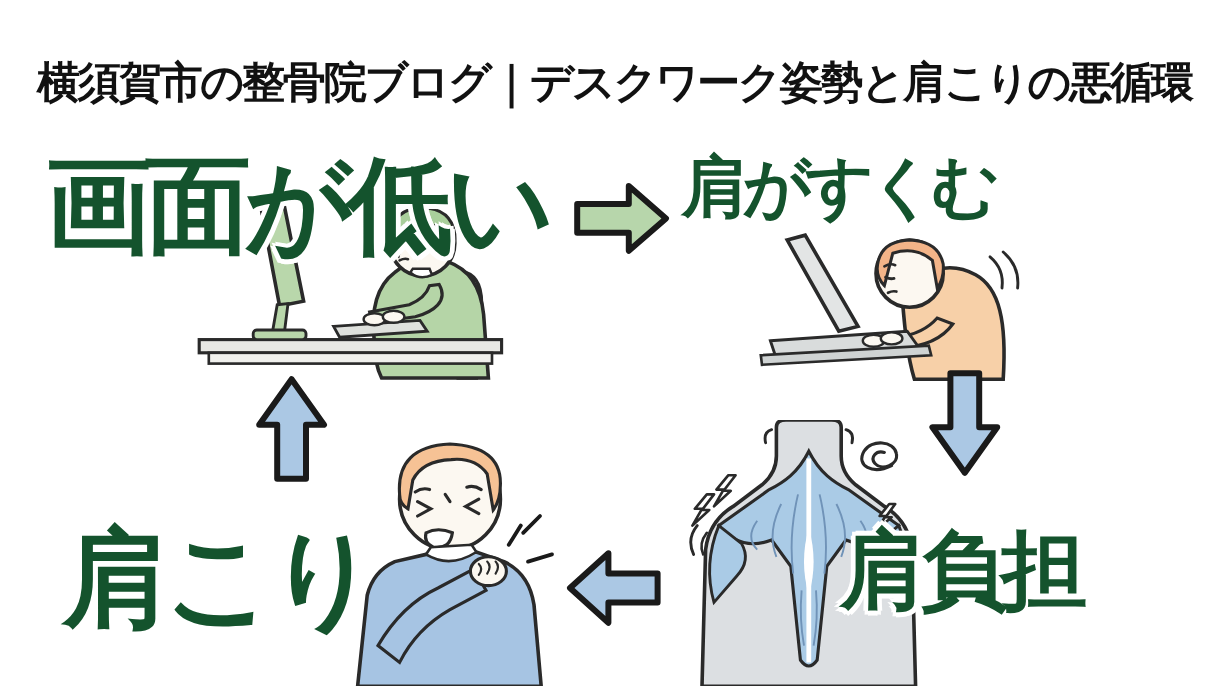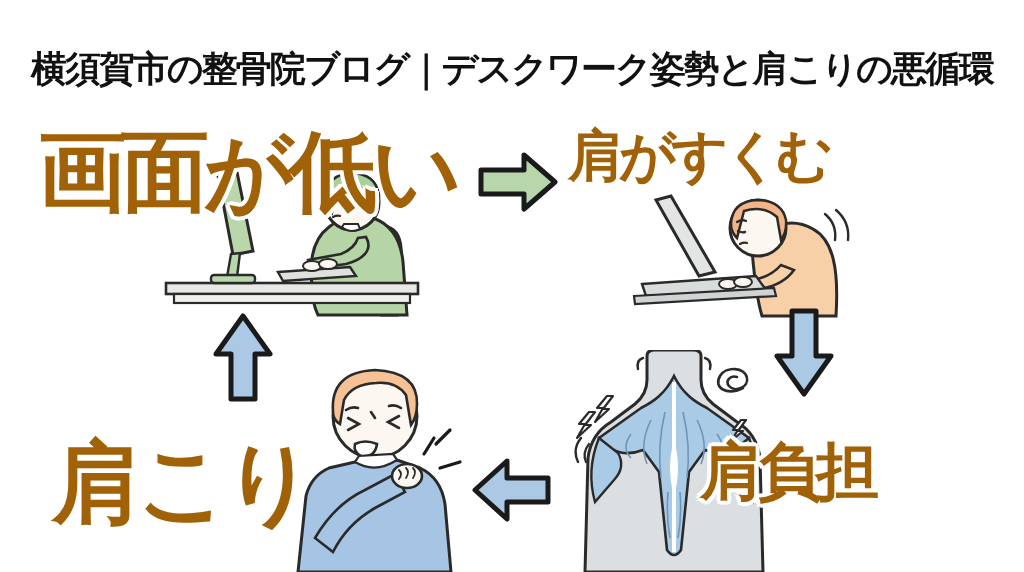--- a/index.html
+++ b/index.html
@@ -21,33 +21,33 @@
     font-weight:bold;
     letter-spacing:-2px;
     color:#111;
     white-space:nowrap;
     z-index:3;
     margin-top:11px;
   }
   .big-label{
     position:absolute;
     font-weight:bold;
-    color:#a16207;
+    color:#14532d;
     line-height:1;
     white-space:nowrap;
     letter-spacing:-5px;
     z-index:3;
     text-shadow:
       0 -4px 0 #fff, 0 4px 0 #fff, -4px 0 0 #fff, 4px 0 0 #fff,
       -3px -3px 0 #fff, 3px -3px 0 #fff, -3px 3px 0 #fff, 3px 3px 0 #fff;
   }
   .label-screen-low   {left:38px; top:128px; font-size:88px;}
   .label-hunch        {left:568px;top:128px; font-size:56px;}
   .label-stiff        {left:52px; top:438px; font-size:90px;}
-  .label-strain       {left:700px;top:440px; font-size:63px;}
+  .label-strain       {left:700px;top:440px; font-size:72px;}
   .illu{position:absolute;z-index:1;}
   .arrow{position:absolute;z-index:2;}
   svg{display:block;}
 </style>
 </head>
 <body>
 
 <div class="canvas">
 
   <div class="page-title">横須賀市の整骨院ブログ｜デスクワーク姿勢と肩こりの悪循環</div>

